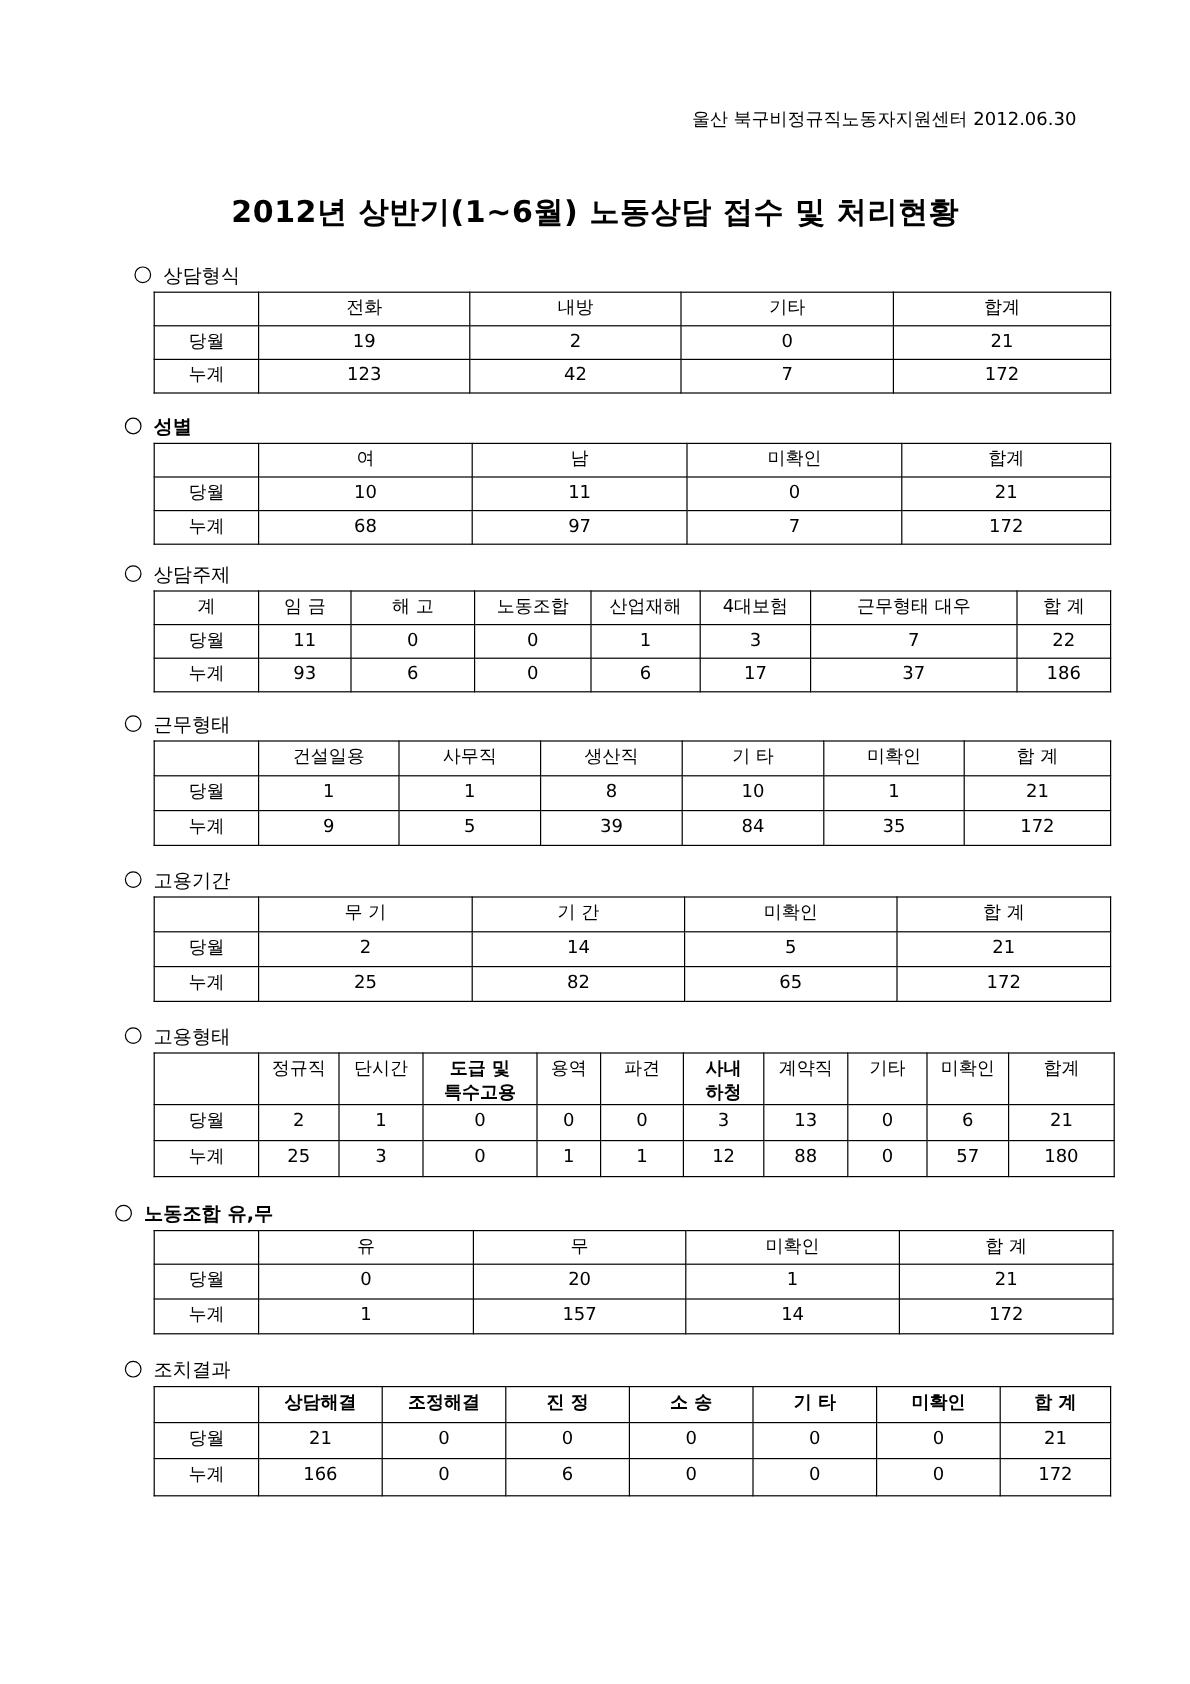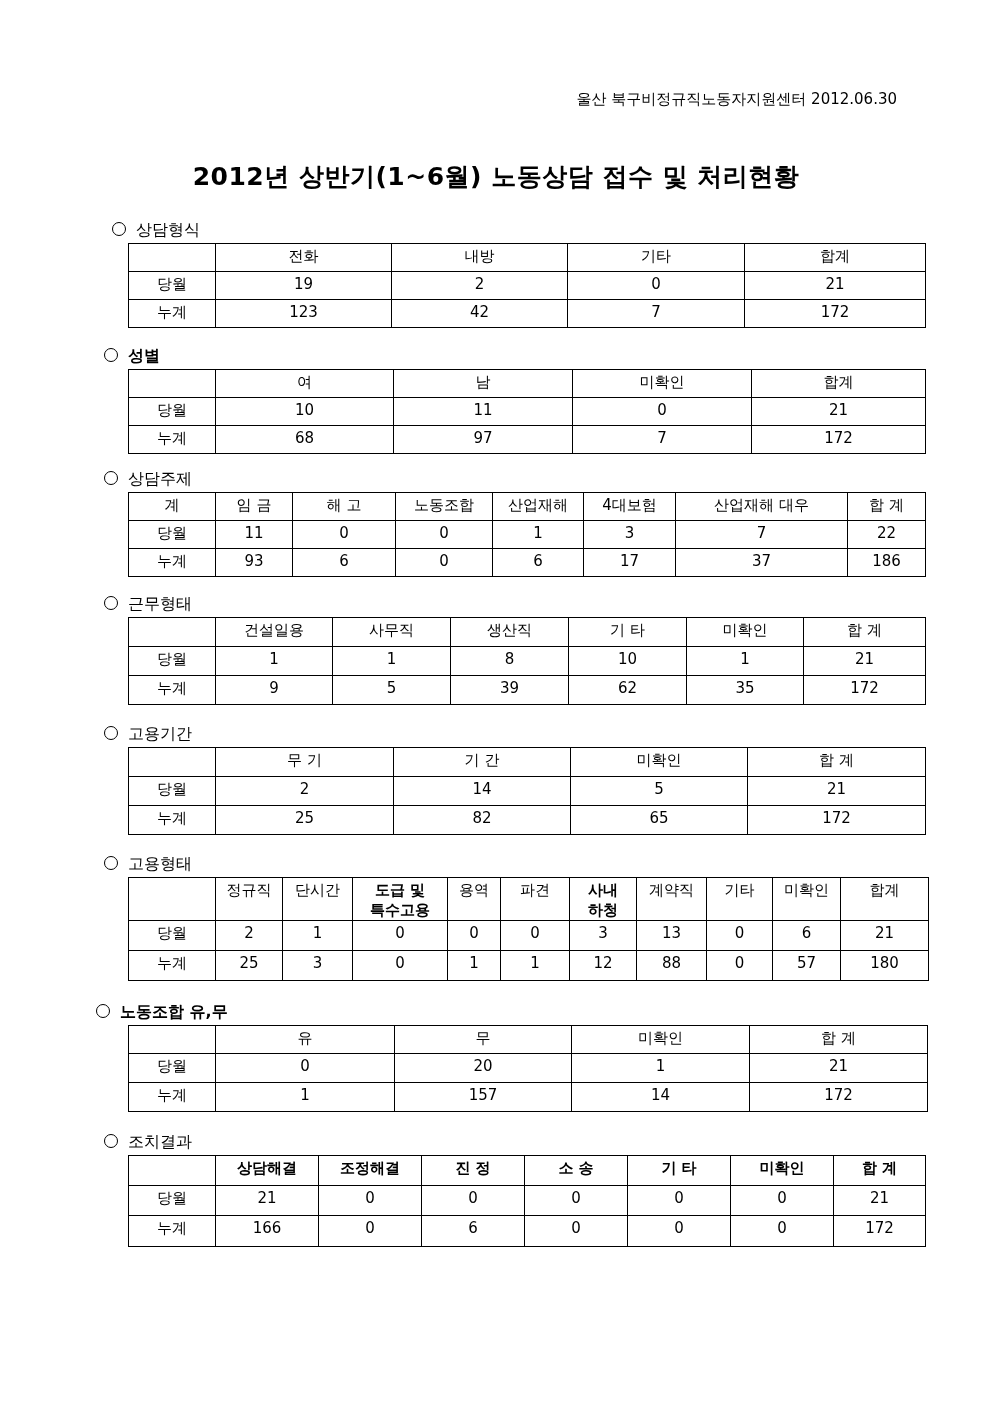--- a/index.html
+++ b/index.html
@@ -110,21 +110,21 @@
       <col style="width:78px">
     </colgroup>
   <tbody>
       <tr>
     <td>계</td>
     <td>임 금</td>
     <td>해 고</td>
     <td>노동조합</td>
     <td>산업재해</td>
     <td>4대보험</td>
-    <td>산업재해 대우</td>
+    <td>근무형태 대우</td>
     <td>합 계</td>
   </tr>
   <tr>
     <td>당월</td>
     <td>11</td>
     <td>0</td>
     <td>0</td>
     <td>1</td>
     <td>3</td>
     <td>7</td>
@@ -173,21 +173,21 @@
     <td>8</td>
     <td>10</td>
     <td>1</td>
     <td>21</td>
   </tr>
   <tr style="height:29px;">
     <td>누계</td>
     <td>9</td>
     <td>5</td>
     <td>39</td>
-    <td>62</td>
+    <td>84</td>
     <td>35</td>
     <td>172</td>
   </tr>
 </tbody>
   </table>
 
 <div class="sec-title" style="left:104px; top:724px;">
   <span class="circle"></span><span>고용기간</span>
 </div>
 <table class="t" style="left:96px; top:747px; width:797px;">

